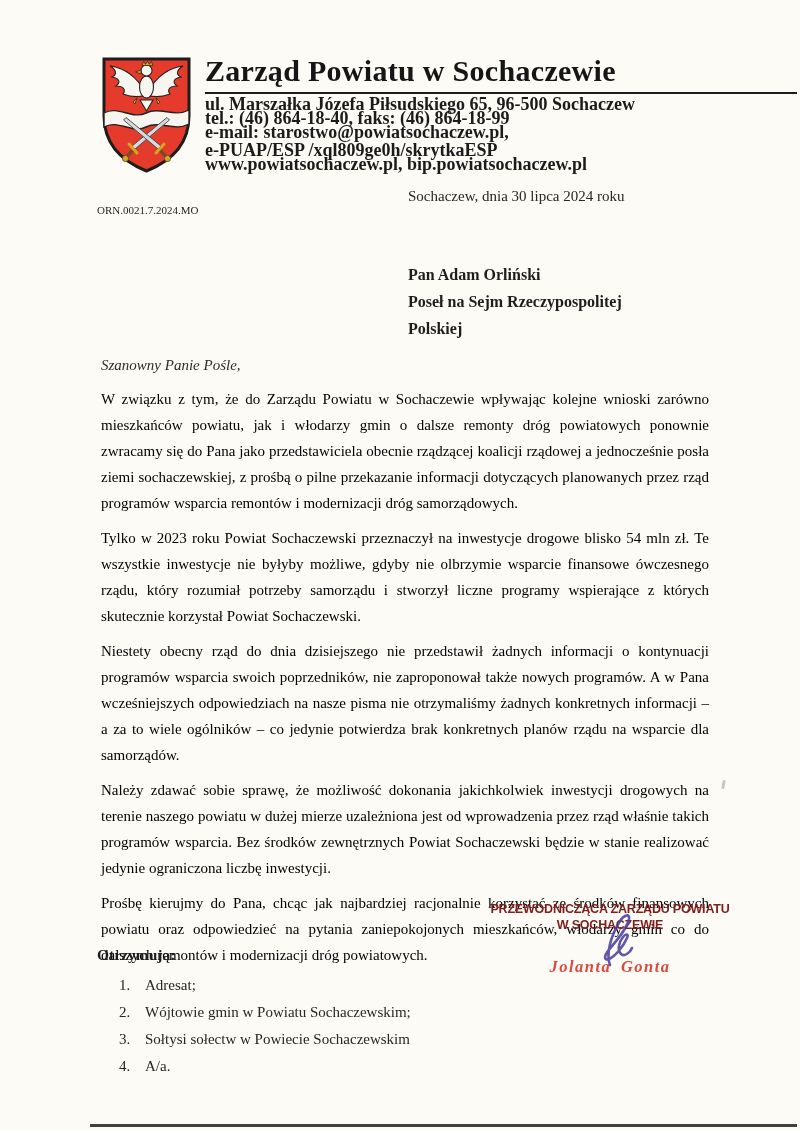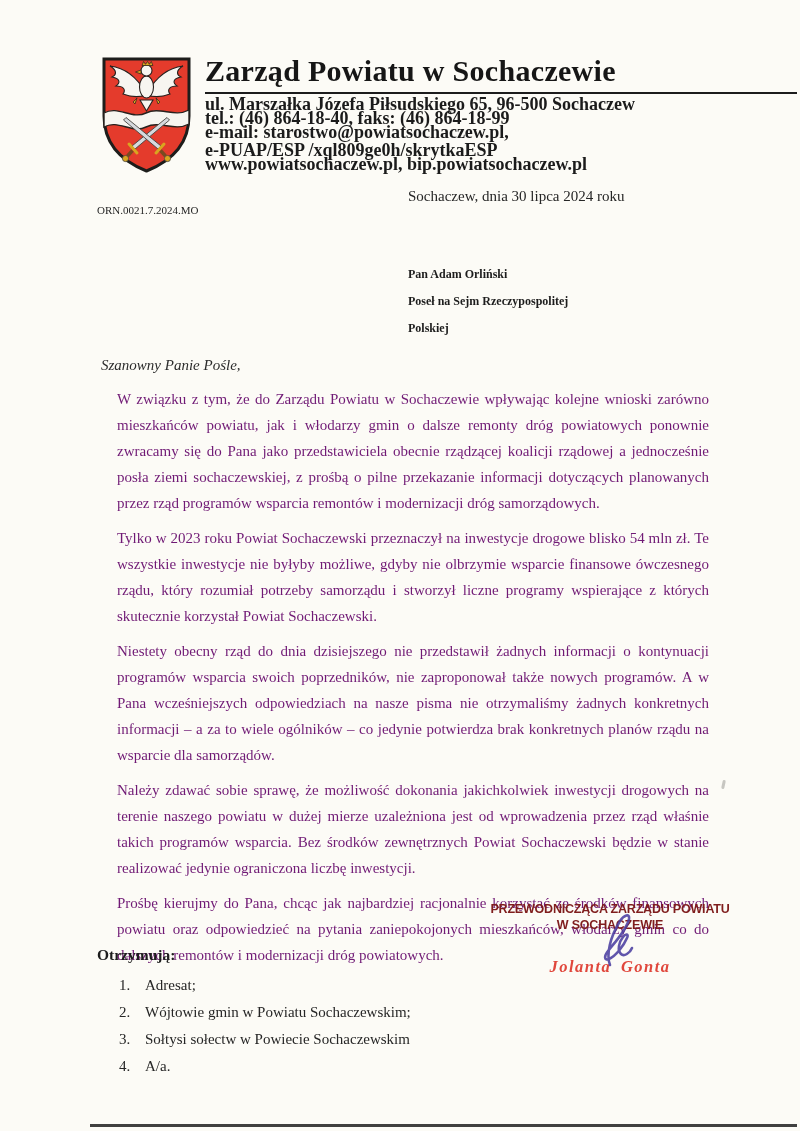--- a/index.html
+++ b/index.html
@@ -19,25 +19,25 @@
   .header-rule{position:absolute; left:205px; top:92px; width:592px; height:2px; background:#1c1c1c;}
   .addr{
     position:absolute; left:205px; top:97px;
     font-size:18px; font-weight:700; line-height:14px; color:#1b1b1b; white-space:nowrap;
   }
   .addr .line4{margin-top:4px;}
   
   .place-date{position:absolute; left:408px; top:188px; font-size:15px; color:#262626; white-space:nowrap;}
   .ref-number{position:absolute; left:97px; top:204px; font-size:11px; color:#262626; white-space:nowrap;}
   
-  .recipient{position:absolute; left:408px; top:261px; font-size:12px; font-weight:700; line-height:27px; color:#1d1d1d;}
+  .recipient{position:absolute; left:408px; top:261px; font-size:16px; font-weight:700; line-height:27px; color:#1d1d1d;}
   
   .body-text{position:absolute; left:101px; top:357px; width:608px;}
   .salutation{margin:0 0 12px 0; font-style:italic; font-size:15px; color:#2b2b2b;}
-  .body-text p.para{margin:0 0 9px 16px; font-size:15px; line-height:26px; text-align:justify; color:#701a75;}
+  .body-text p.para{margin:0 0 9px 0; font-size:15px; line-height:26px; text-align:justify; color:#000000;}
   .body-text p.para:last-child{margin-bottom:0;}
   
   .stamp{position:absolute; left:488px; top:901px; width:244px; text-align:center;}
   .stamp-line{
     font-family:"Liberation Sans","DejaVu Sans",sans-serif;
     font-weight:700; font-size:12.5px; line-height:16px; letter-spacing:-.2px;
     color:#7f1d1d; white-space:nowrap;
   }
   .sig-ink{position:absolute; left:92px; top:6px; width:72px; height:72px; pointer-events:none;}
   .sig-name{

